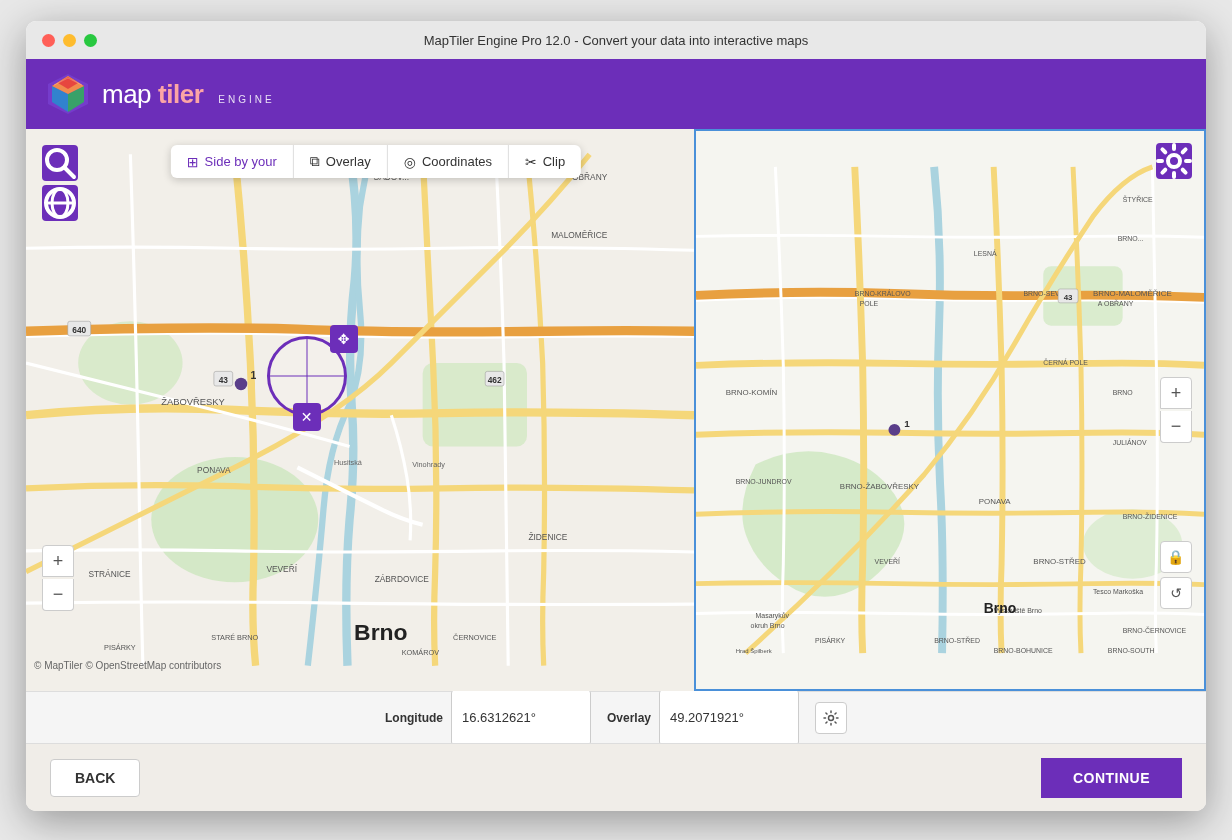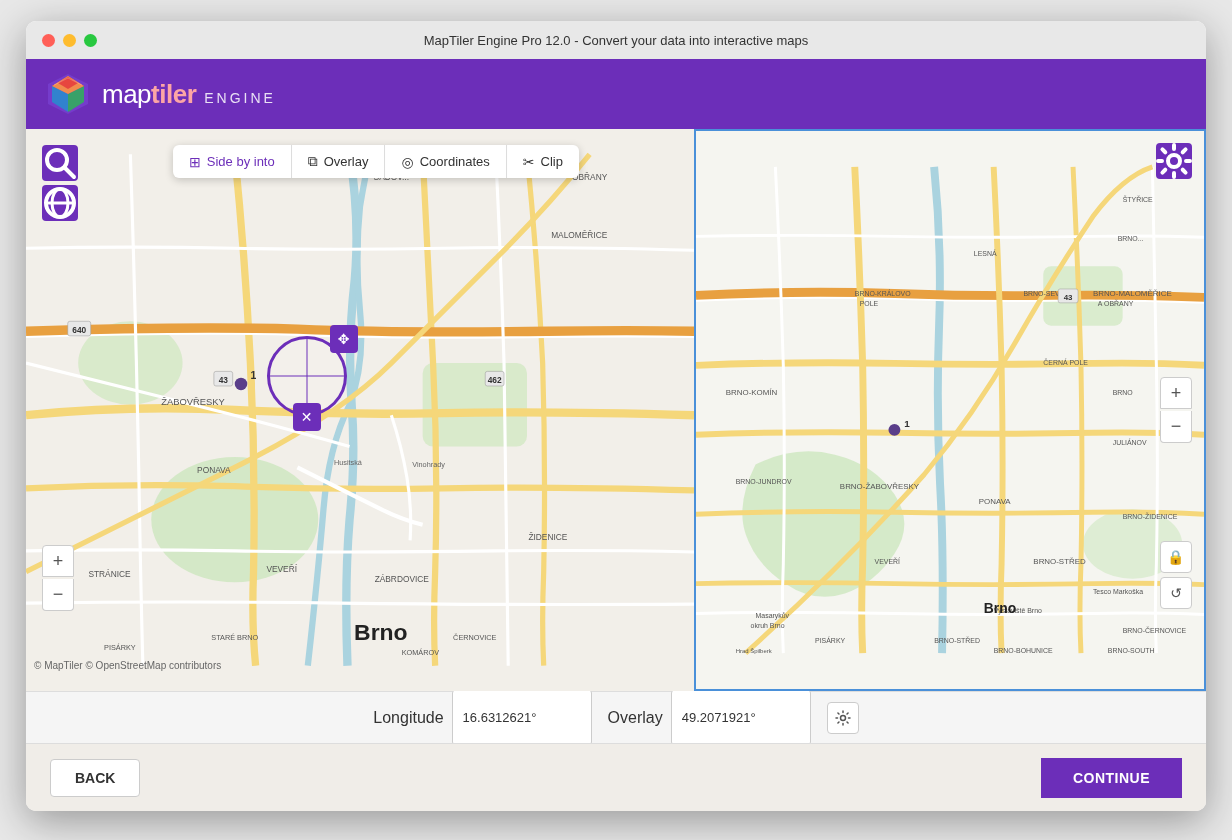--- a/index.html
+++ b/index.html
@@ -12,24 +12,24 @@
     .traffic-lights { display: flex; gap: 8px; }
     .tl { width: 13px; height: 13px; border-radius: 50%; }
     .tl-red { background: #ff5f57; }
     .tl-yellow { background: #febc2e; }
     .tl-green { background: #28c840; }
     .title-text { position: absolute; left: 50%; transform: translateX(-50%); font-size: 13px; color: #333; font-weight: 400; }
 
     
     .app-header { background: #6c2eb9; height: 70px; display: flex; align-items: center; padding: 0 20px; flex-shrink: 0; }
     .logo-icon { width: 44px; height: 44px; margin-right: 12px; }
-    .logo-text { display: flex; align-items: baseline; gap: 0; }
+    .logo-text { display: flex; align-items: baseline; gap: 7px; }
     .logo-map { color: #fff; font-size: 26px; font-weight: 300; letter-spacing: -0.5px; }
     .logo-tiler { color: #fca5a5; font-size: 26px; font-weight: 700; letter-spacing: -0.5px; }
-    .logo-engine { color: rgba(255,255,255,0.85); font-size: 14px; font-weight: 400; letter-spacing: 3px; text-transform: uppercase; margin-left: 8px; }
+    .logo-engine { color: rgba(255,255,255,0.85); font-size: 10px; font-weight: 400; letter-spacing: 3px; text-transform: uppercase; margin-left: 8px; }
 
     
     .main-content { flex: 1; display: flex; flex-direction: column; background: #f0ede8; position: relative; overflow: hidden; }
 
     
     .map-container { flex: 1; position: relative; display: flex; overflow: hidden; }
 
     
     .map-left { flex: 1; position: relative; overflow: hidden; background: #f2efe9; }
     .map-right { width: 512px; position: relative; overflow: hidden; background: #f5f5f0; border: 2px solid #4a90d9; }
@@ -52,21 +52,21 @@
     .zoom-btn:last-child { border-radius: 0 0 4px 4px; border-top: none; }
     .settings-btn-map { width: 36px; height: 36px; background: #6c2eb9; border: none; border-radius: 4px; cursor: pointer; display: flex; align-items: center; justify-content: center; color: #fff; font-size: 16px; }
     .right-icon-btn { width: 32px; height: 32px; background: #fff; border: 1px solid #ccc; border-radius: 4px; cursor: pointer; display: flex; align-items: center; justify-content: center; font-size: 14px; color: #555; pointer-events: all; }
 
     
     .attribution { position: absolute; bottom: 20px; left: 8px; font-size: 10px; color: #666; z-index: 10; }
 
     
     .coord-bar { height: 52px; background: #f5f5f5; border-top: 1px solid #ddd; display: flex; align-items: center; justify-content: center; gap: 16px; flex-shrink: 0; }
     .coord-field { display: flex; align-items: center; gap: 8px; }
-    .coord-label { font-size: 16px; font-weight: 400; color: #333; }
+    .coord-label { font-size: 12px; font-weight: 700; color: #333; }
     .coord-input { border: 1px solid #ccc; border-radius: 4px; padding: 20px 10px; font-size: 13px; color: #333; background: #fff; width: 140px; }
     .coord-settings { width: 32px; height: 32px; background: #fff; border: 1px solid #ccc; border-radius: 4px; cursor: pointer; display: flex; align-items: center; justify-content: center; color: #555; }
 
     
     .bottom-bar { height: 68px; background: #f0ede8; display: flex; align-items: center; justify-content: space-between; padding: 0 24px; flex-shrink: 0; border-top: 1px solid #ddd; }
     .back-btn { background: #fff; border: 1px solid #ccc; border-radius: 4px; padding: 10px 24px; font-size: 14px; font-weight: 600; color: #333; cursor: pointer; }
     .continue-btn { background: #6c2eb9; border: none; border-radius: 0; padding: 12px 32px; font-size: 14px; font-weight: 700; color: #fff; cursor: pointer; letter-spacing: 0.5px; }
 
     
     .map-circle-marker { position: absolute; top: 44%; left: 42%; transform: translate(-50%, -50%); z-index: 20; }
@@ -226,21 +226,21 @@
           <button class="zoom-btn" style="border-radius:0 0 4px 4px; border-top:none;">−</button>
         </div>
 
         
         <div class="attribution">© MapTiler © OpenStreetMap contributors</div>
       </div>
 
       <div class="map-toolbar" style="top:16px; left:350px; transform:translateX(-50%);">
         <div class="toolbar-tab active">
           <span class="tab-icon">⊞</span>
-          <span>Side by into</span>
+          <span>Side by your</span>
         </div>
         <div class="toolbar-tab">
           <span class="tab-icon">⧉</span>
           <span>Overlay</span>
         </div>
         <div class="toolbar-tab">
           <span class="tab-icon">◎</span>
           <span>Coordinates</span>
         </div>
         <div class="toolbar-tab">

